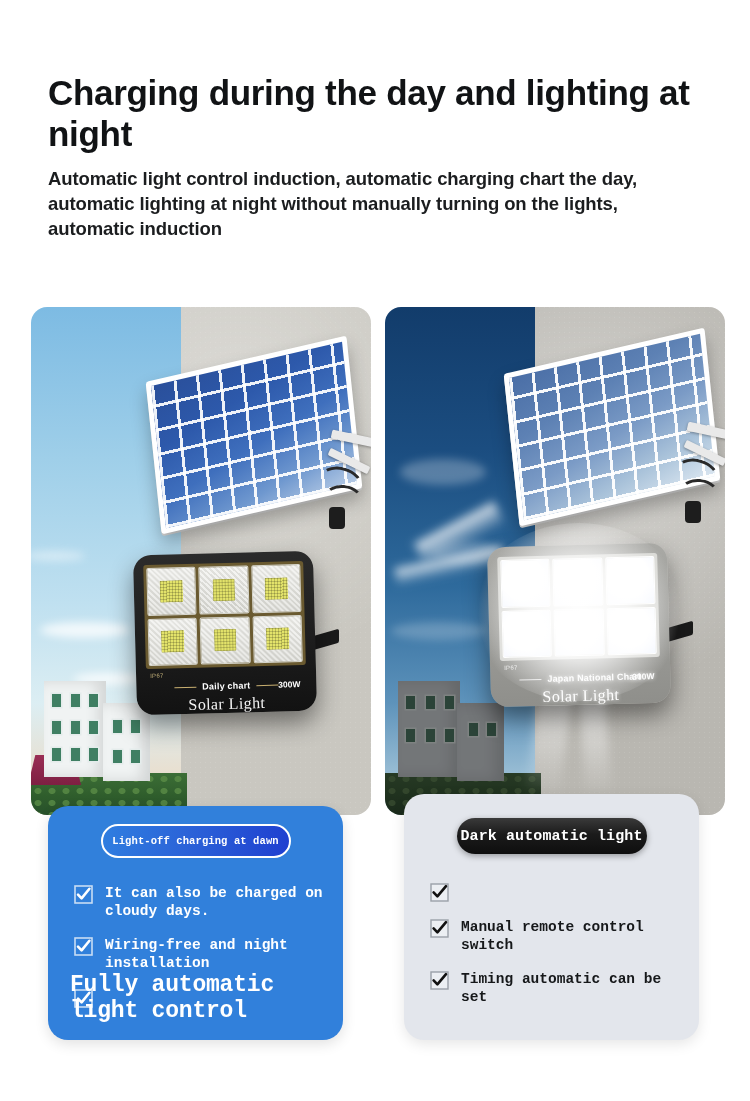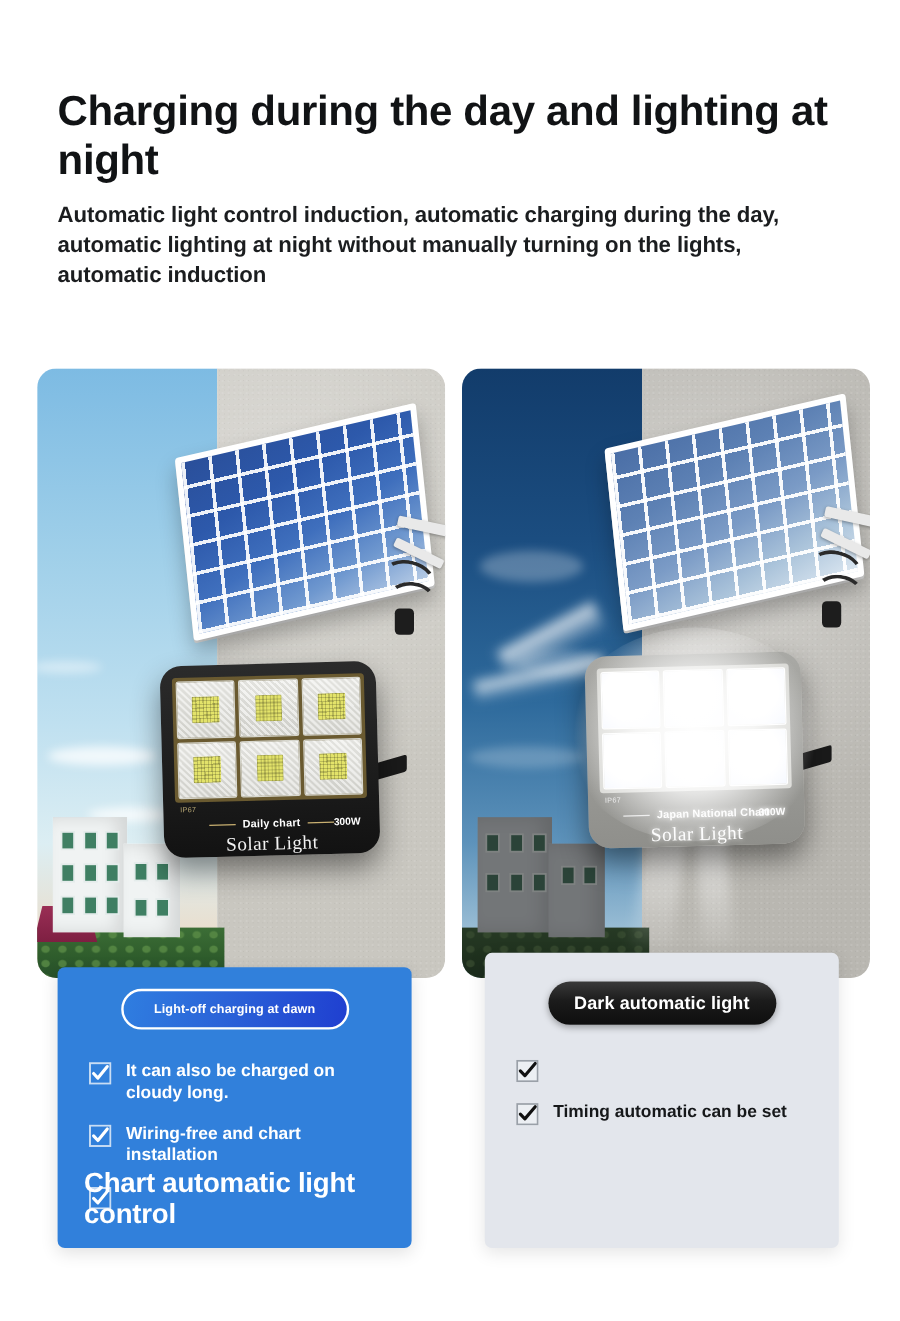--- a/index.html
+++ b/index.html
@@ -184,21 +184,21 @@
     background: radial-gradient(circle, rgba(255,255,255,.98) 0%, rgba(255,255,255,.75) 35%, rgba(255,255,255,0) 72%);
     pointer-events:none;
   }
   .ray {
     position:absolute; background: linear-gradient(180deg, rgba(255,255,255,.85), rgba(255,255,255,0));
     filter: blur(5px); pointer-events:none;
   }
 
   
   .card {
-    position:absolute; border-radius:6px; overflow:visible;
+    position:absolute; border-radius:20px; overflow:visible;font-family:Liberation Mono, monospace;
   }
   .card.blue {
     left:48px; top:806px; width:295px; height:234px;
     background:#3180db;
     box-shadow:0 4px 14px rgba(0,0,0,.12);
   }
   .card.grey {
     left:404px; top:794px; width:295px; height:246px;
     background:#e3e6ec;
     box-shadow:0 4px 14px rgba(0,0,0,.10);
@@ -240,21 +240,21 @@
     letter-spacing:-.2px; z-index:3; pointer-events:none;
   }
 </style>
 </head>
 <body>
 
 <div class="page">
 
   <div class="header">
     <div class="headline">Charging during the day and lighting at night</div>
-    <div class="subhead">Automatic light control induction, automatic charging during the day, automatic lighting at night without manually turning on the lights, automatic induction</div>
+    <div class="subhead">Automatic light control induction, automatic charging chart the day, automatic lighting at night without manually turning on the lights, automatic induction</div>
   </div>
 
   <div class="panels">
 
     <div class="panel left">
       <div class="bg">
         <div class="sky sky-day">
           <div class="cloud" style="left:6%;top:62%;width:90px;height:16px;"></div>
           <div class="cloud" style="left:28%;top:72%;width:70px;height:12px;"></div>
           <div class="cloud" style="left:-4%;top:48%;width:60px;height:10px;opacity:.6;"></div>
@@ -384,42 +384,42 @@
     <div class="pill blue-pill">Light-off charging at dawn</div>
 
     <div class="checks on-blue">
       <div class="check-row">
         <span class="box">
           <svg viewBox="0 0 19 19">
               <rect x="1" y="1" width="17" height="17" fill="none" stroke="#c9ddf4" stroke-width="1.6"></rect>
               <path d="M4 9.6 L7.6 13.4 L15.4 3.8" fill="none" stroke="#ffffff" stroke-width="2.6" stroke-linecap="round" stroke-linejoin="round"></path>
             </svg>
         </span>
-        <span class="ctext">It can also be charged on cloudy long.</span>
+        <span class="ctext">It can also be charged on cloudy days.</span>
       </div>
       <div class="check-row">
         <span class="box">
           <svg viewBox="0 0 19 19">
               <rect x="1" y="1" width="17" height="17" fill="none" stroke="#c9ddf4" stroke-width="1.6"></rect>
               <path d="M4 9.6 L7.6 13.4 L15.4 3.8" fill="none" stroke="#ffffff" stroke-width="2.6" stroke-linecap="round" stroke-linejoin="round"></path>
             </svg>
         </span>
-        <span class="ctext">Wiring-free and chart installation</span>
+        <span class="ctext">Wiring-free and night installation</span>
       </div>
       <div class="check-row">
         <span class="box">
           <svg viewBox="0 0 19 19">
               <rect x="1" y="1" width="17" height="17" fill="none" stroke="#c9ddf4" stroke-width="1.6"></rect>
               <path d="M4 9.6 L7.6 13.4 L15.4 3.8" fill="none" stroke="#ffffff" stroke-width="2.6" stroke-linecap="round" stroke-linejoin="round"></path>
             </svg>
         </span>
       </div>
     </div>
 
-    <div class="big-overlay">Chart automatic light control</div>
+    <div class="big-overlay">Fully automatic light control</div>
   </div>
 
   <div class="card grey">
     <div class="pill dark-pill">Dark automatic light</div>
 
     <div class="checks on-grey">
       <div class="check-row">
         <span class="box">
           <svg viewBox="0 0 19 19">
               <rect x="1" y="1" width="17" height="17" fill="#eceff3" stroke="#9aa0a8" stroke-width="1.4"></rect>
@@ -427,18 +427,27 @@
             </svg>
         </span>
       </div>
       <div class="check-row">
         <span class="box">
           <svg viewBox="0 0 19 19">
               <rect x="1" y="1" width="17" height="17" fill="#eceff3" stroke="#9aa0a8" stroke-width="1.4"></rect>
               <path d="M3.6 9.4 L7.4 13.4 L16 3.2" fill="none" stroke="#111111" stroke-width="2.6" stroke-linecap="round" stroke-linejoin="round"></path>
             </svg>
         </span>
+        <span class="ctext">Manual remote control switch</span>
+      </div>
+      <div class="check-row">
+        <span class="box">
+          <svg viewBox="0 0 19 19">
+              <rect x="1" y="1" width="17" height="17" fill="#eceff3" stroke="#9aa0a8" stroke-width="1.4"></rect>
+              <path d="M3.6 9.4 L7.4 13.4 L16 3.2" fill="none" stroke="#111111" stroke-width="2.6" stroke-linecap="round" stroke-linejoin="round"></path>
+            </svg>
+        </span>
         <span class="ctext">Timing automatic can be set</span>
       </div>
     </div>
   </div>
 
 </div>
 
 </body></html>

